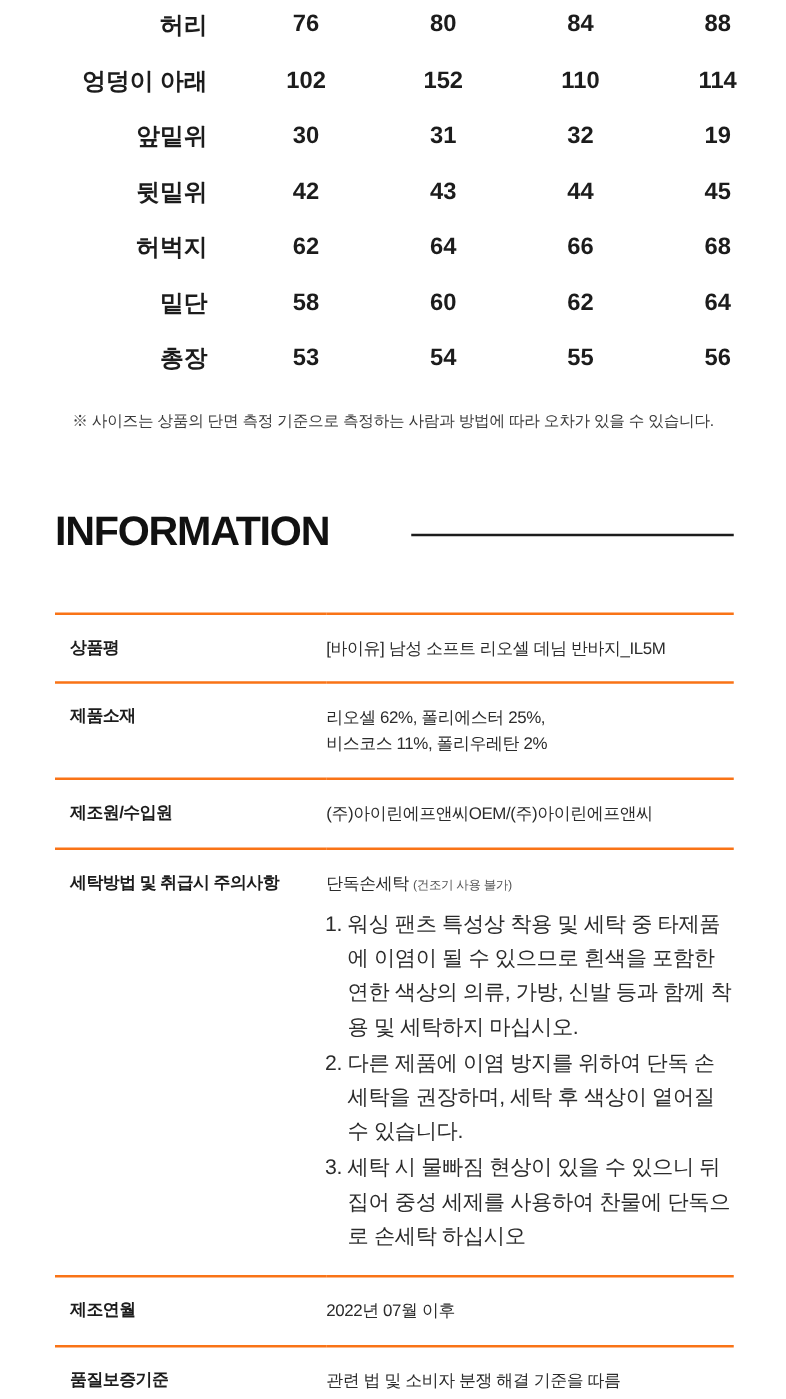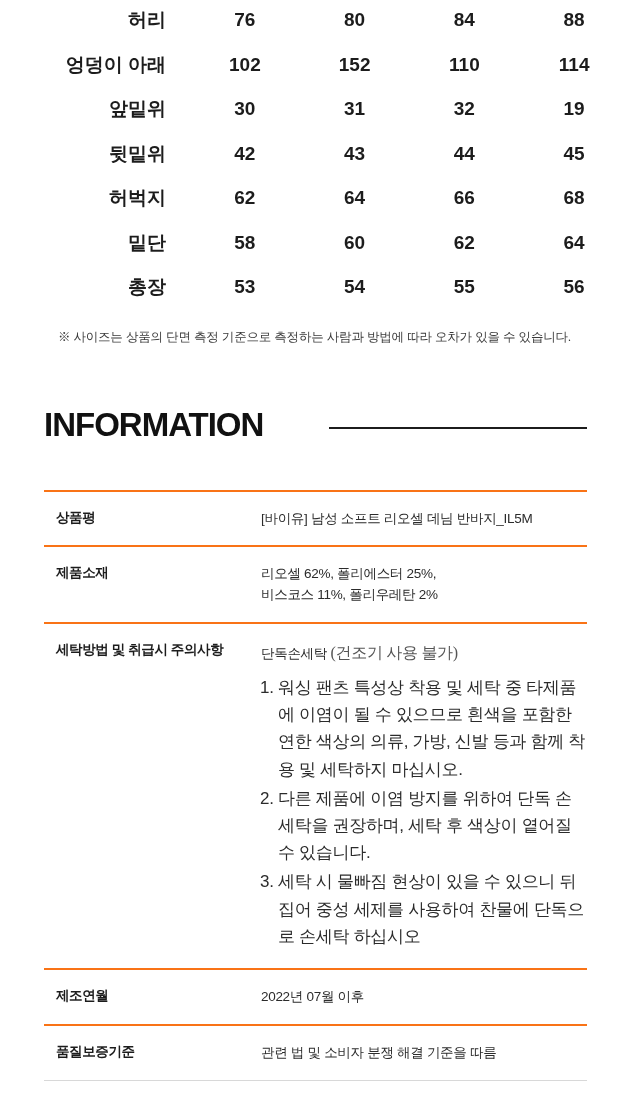--- a/index.html
+++ b/index.html
@@ -101,23 +101,22 @@
   }
   table.info td {
     vertical-align: top;
     font-size: 13.5px;
     color: #2b2b2b;
     padding: 17px 0 16px 0;
     line-height: 1.55;
     letter-spacing: -0.3px;
   }
   td .sub {
-    font-size: 16px;
+    font-size: 10px;
     color: #555;
-    font-family: Liberation Serif, serif;
   }
   ol.wash {
     margin: 8px 0 0 0;
     padding-left: 17px;
     font-size: 17px;
     line-height: 1.6;
     color: #2b2b2b;
   }
   ol.wash li {
     margin-bottom: 2px;
@@ -195,20 +194,24 @@
       <tr>
         <th>상품평</th>
         <td>[바이유] 남성 소프트 리오셀 데님 반바지_IL5M</td>
       </tr>
       <tr>
         <th>제품소재</th>
         <td>
           <span class="mat-line">리오셀 62%, 폴리에스터 25%,</span>
           <span class="mat-line">비스코스 11%, 폴리우레탄 2%</span>
         </td>
+      </tr>
+      <tr>
+        <th>제조원/수입원</th>
+        <td>(주)아이린에프앤씨OEM/(주)아이린에프앤씨</td>
       </tr>
       <tr>
         <th>세탁방법 및 취급시 주의사항</th>
         <td>
           <span>단독손세탁</span>
           <span class="sub">(건조기 사용 불가)</span>
           <ol class="wash">
             <li>워싱 팬츠 특성상 착용 및 세탁 중 타제품에 이염이 될 수 있으므로 흰색을 포함한 연한 색상의 의류, 가방, 신발 등과 함께 착용 및 세탁하지 마십시오.</li>
             <li>다른 제품에 이염 방지를 위하여 단독 손세탁을 권장하며, 세탁 후 색상이 옅어질 수 있습니다.</li>
             <li>세탁 시 물빠짐 현상이 있을 수 있으니 뒤집어 중성 세제를 사용하여 찬물에 단독으로 손세탁 하십시오</li>

